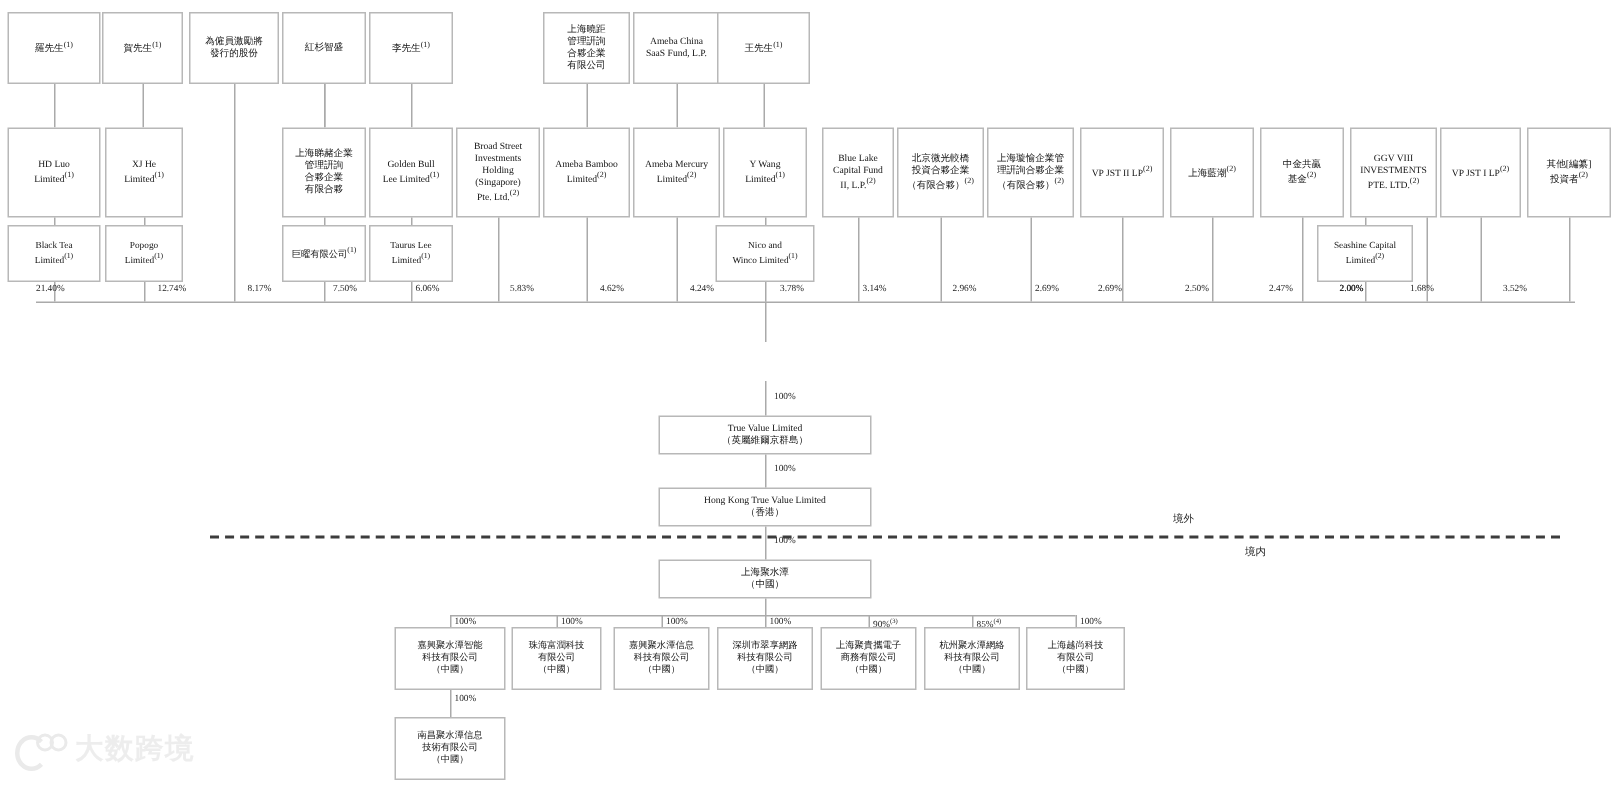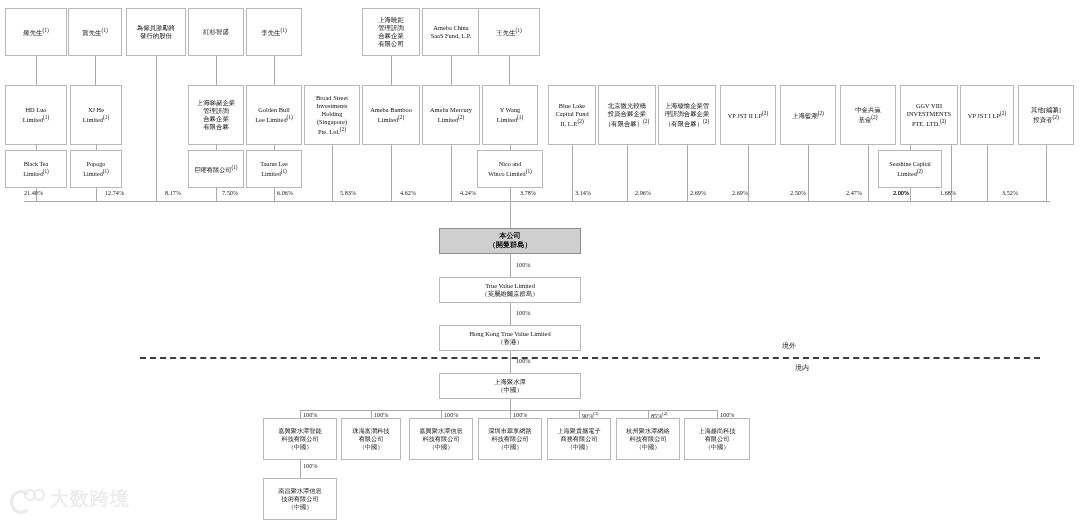--- a/index.html
+++ b/index.html
@@ -236,23 +236,20 @@
     <div class="pct" style="left:575px;top:189px;">3.14%</div>
     <div class="pct" style="left:635px;top:189px;">2.96%</div>
     <div class="pct" style="left:690px;top:189px;">2.69%</div>
     <div class="pct" style="left:732px;top:189px;">2.69%</div>
     <div class="pct" style="left:790px;top:189px;">2.50%</div>
     <div class="pct" style="left:846px;top:189px;">2.47%</div>
     <div class="pct" style="left:893px;top:189px;">2.00%</div>
     <div class="pct" style="left:940px;top:189px;">1.68%</div>
     <div class="pct" style="left:1002px;top:189px;">3.52%</div>
     <div class="pct" style="left:893px;top:189px;">2.00%</div>
-    <div class="box company" style="left:439px;top:228px;width:142px;height:26px;">
-      <span>本公司<br>（開曼群島）</span>
-    </div>
     <div class="box" style="left:439px;top:277px;width:142px;height:26px;">
       <span>True Value Limited<br>（英屬維爾京群島）</span>
     </div>
     <div class="box" style="left:439px;top:325px;width:142px;height:26px;">
       <span>Hong Kong True Value Limited<br>（香港）</span>
     </div>
     <div class="box" style="left:439px;top:373px;width:142px;height:26px;">
       <span>上海聚水潭<br>（中國）</span>
     </div>
     <div class="line vline" style="left:510px;top:201px;height:27px;"></div>
@@ -301,21 +298,21 @@
     <div class="pct" style="left:720px;top:411px;">100%</div>
     <div class="box sub" style="left:263px;top:478px;width:74px;height:42px;">
       <span>南昌聚水潭信息<br>技術有限公司<br>（中國）</span>
     </div>
     <div class="line vline" style="left:300px;top:460px;height:18px;"></div>
     <div class="pct" style="left:303px;top:462px;">100%</div>
   </div>
 
 <div class="dashed"></div>
 <div class="zone" style="left:782px;top:341px;">境外</div>
-<div class="zone" style="left:795px;top:363px;">境内</div>
+<div class="zone" style="left:830px;top:363px;">境内</div>
 
 <div class="wm">
   <div class="wm-mark">
     <div class="c1"></div>
       <div class="c2"></div>
       <div class="c3"></div>
   </div>
   <div class="wm-text">大数跨境</div>
 </div>
 

